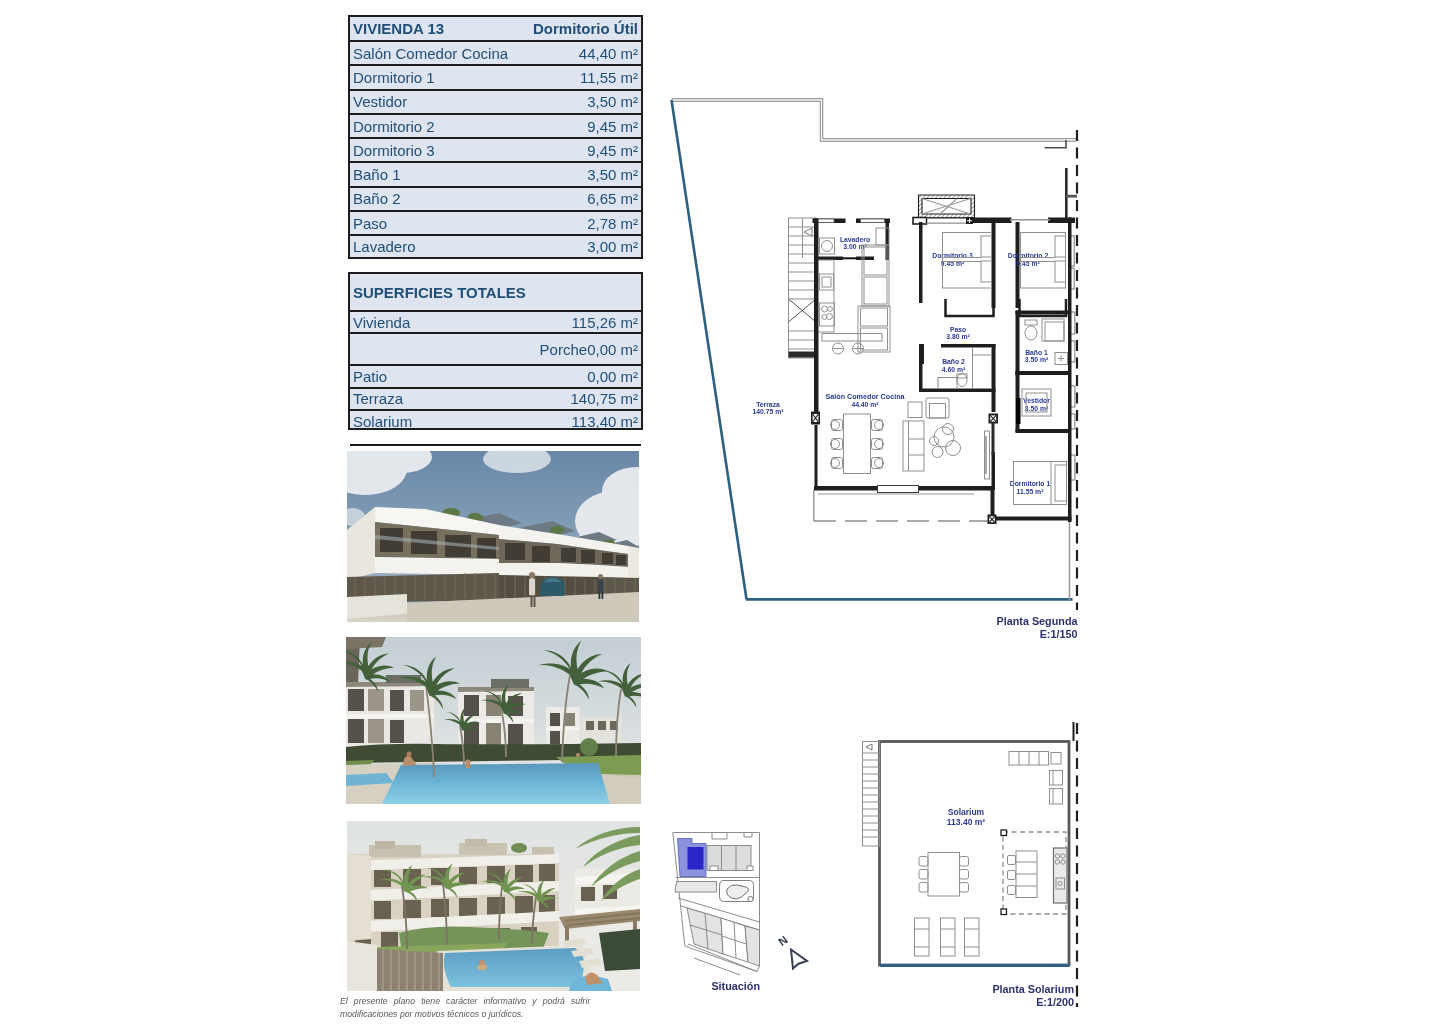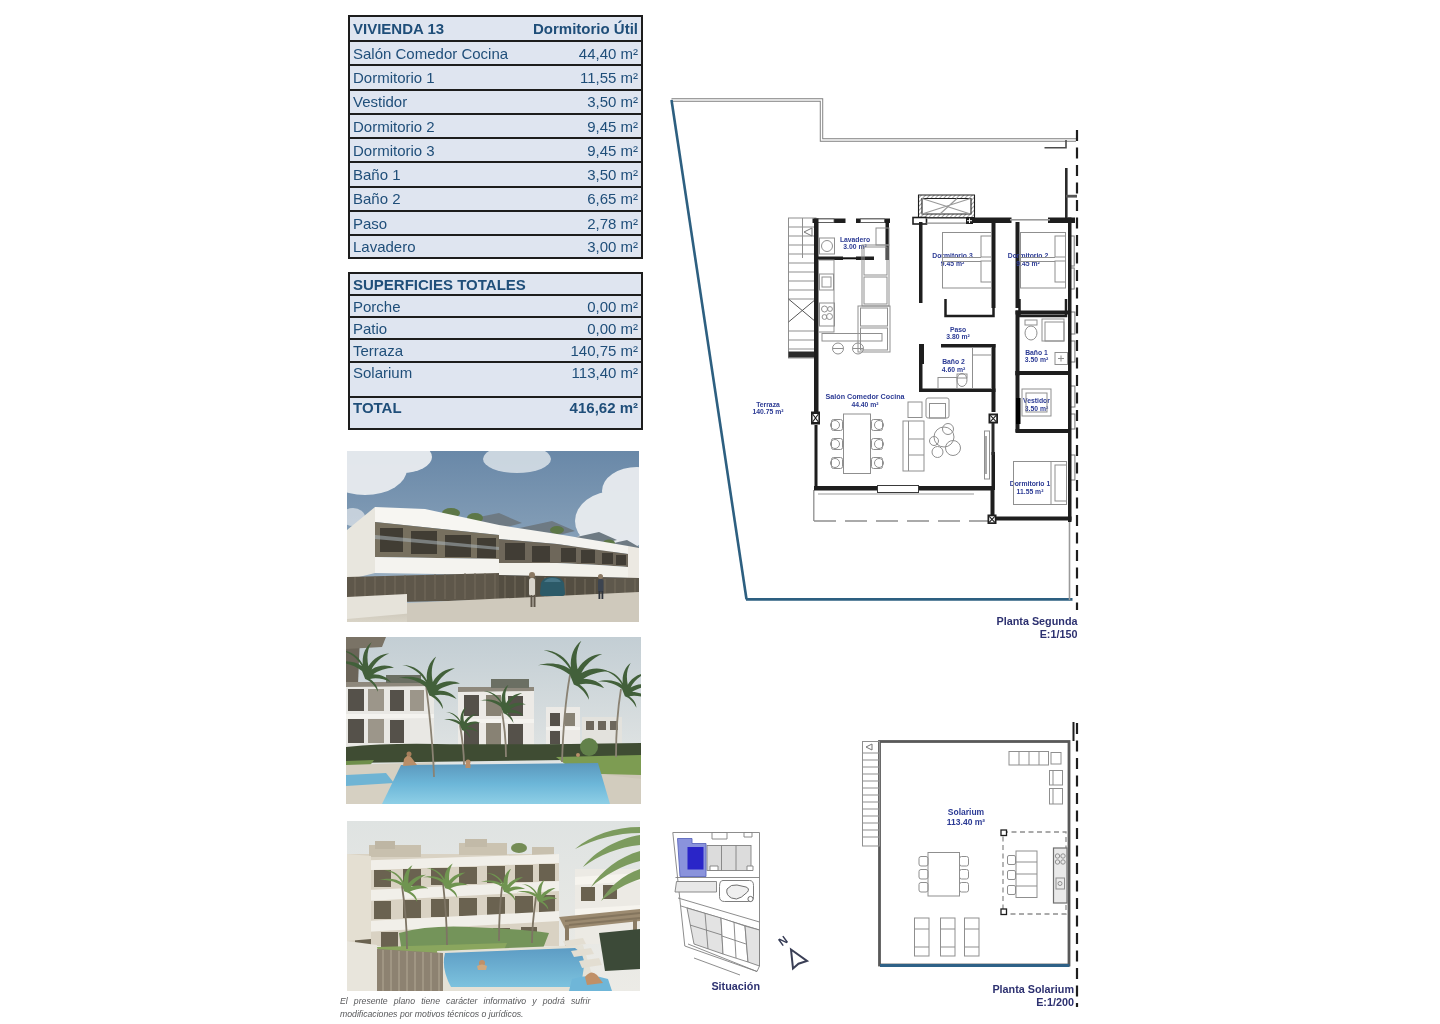--- a/index.html
+++ b/index.html
@@ -52,25 +52,29 @@
       <span>Paso</span>
       <span>2,78 m²</span>
     </div>
   <div class="row" style="height:22px;">
       <span>Lavadero</span>
       <span>3,00 m²</span>
     </div>
 </div>
 
 <div class="tbl" style="top:272px; height:157.5px;">
-  <div class="row hdr" style="height:20px;text-align:right;">
+  <div class="row hdr" style="height:36px;text-align:right;">
       <span>SUPERFICIES TOTALES</span>
       <span></span>
     </div>
-  <div class="row" style="height:22px;">
+  <div class="row" style="height:22.3px;">
+      <span>Vivienda</span>
+      <span>115,26 m²</span>
+    </div>
+  <div class="row" style="height:32px;justify-content:flex-end;">
       <span>Porche</span>
       <span>0,00 m²</span>
     </div>
   <div class="row" style="height:22.3px;">
       <span>Patio</span>
       <span>0,00 m²</span>
     </div>
   <div class="row" style="height:22.3px;">
       <span>Terraza</span>
       <span>140,75 m²</span>

